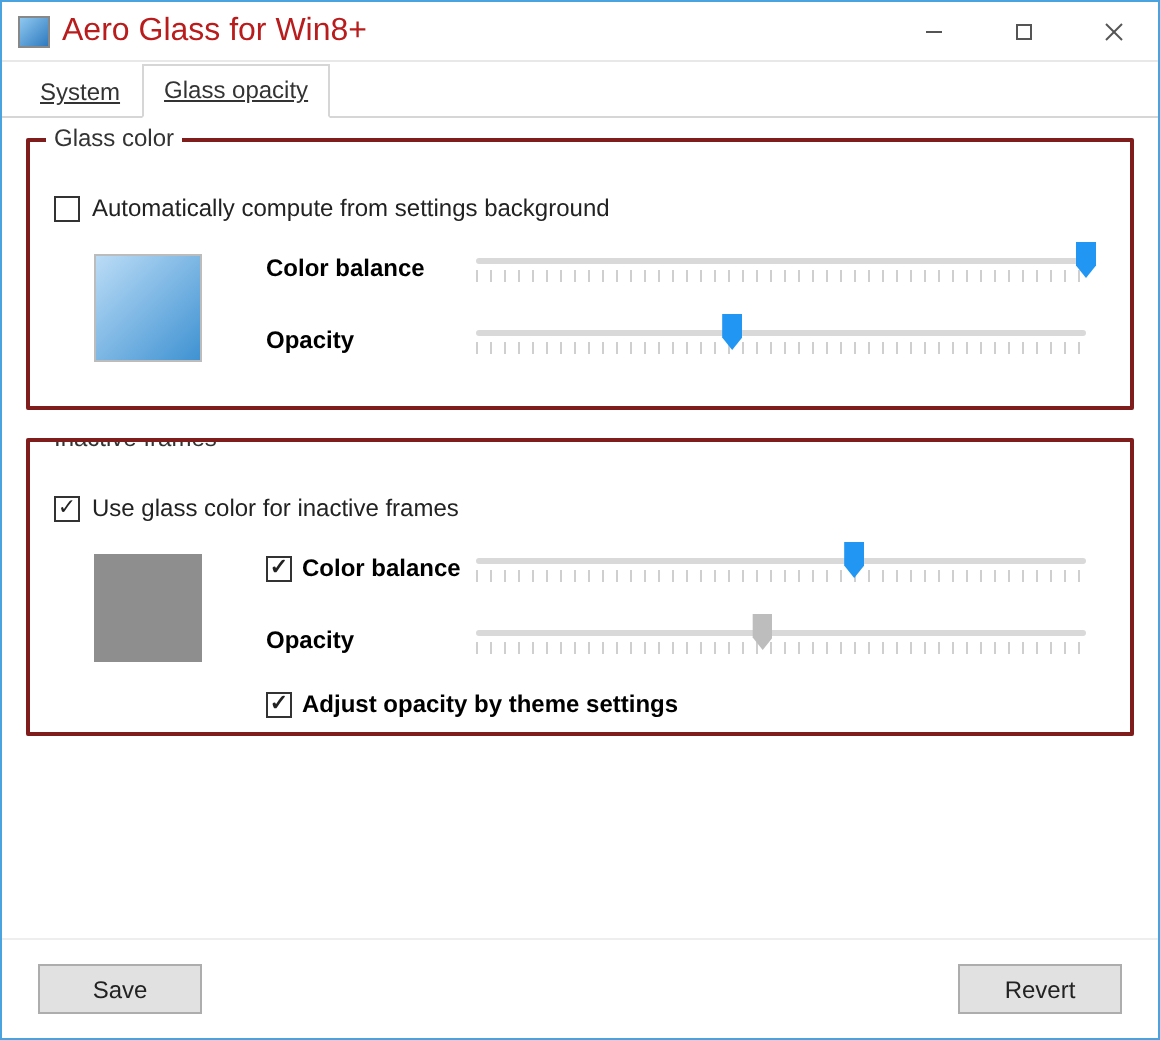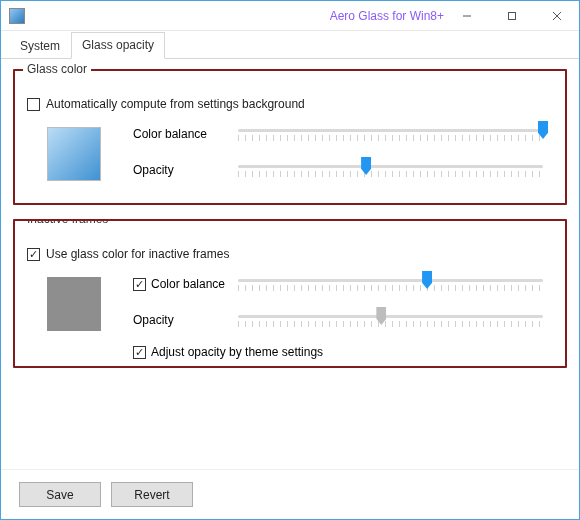--- a/index.html
+++ b/index.html
@@ -2,57 +2,57 @@
 <html><head>
 <meta charset="utf-8">
 <style>
   * { box-sizing: border-box; margin: 0; padding: 0; font-family: "Segoe UI", Tahoma, sans-serif; font-size: 12px; }
   body { background: #f0f0f0; width: 580px; height: 520px; overflow: hidden; }
 
   .window { width: 580px; height: 520px; background: #fff; border: 1px solid #4aa3df; box-shadow: 0 2px 8px rgba(0,0,0,0.15); display: flex; flex-direction: column; }
 
   .titlebar { height: 30px; background: #fff; display: flex; align-items: center; padding-left: 8px; border-bottom: 1px solid #e8e8e8; }
   .titlebar .app-icon { width: 16px; height: 16px; background: linear-gradient(135deg,#8fc8f0,#2e7abf); border: 1px solid #888; margin-right: 6px; }
-  .titlebar .title { color: #8b5cf6; font-size: 12px; flex: 1; text-align: right; }
+  .titlebar .title { color: #b91c1c; font-size: 16px; flex: 1; }
   .titlebar .winbtns { display: flex; height: 100%; }
   .titlebar .winbtn { width: 45px; height: 100%; display: flex; align-items: center; justify-content: center; color: #555; cursor: default; }
 
   .tabs { display: flex; align-items: flex-end; height: 28px; padding: 0 8px; border-bottom: 1px solid #d6d6d6; background: #fff; }
-  .tab { padding: 5px 10px 6px 10px; color: #333; cursor: default; border: 1px solid transparent; border-bottom: none; position: relative; top: 1px; }
+  .tab { padding: 5px 10px 6px 10px; color: #333; cursor: default; border: 1px solid transparent; border-bottom: none; position: relative; top: 1px; text-decoration: underline; }
   .tab.active { border: 1px solid #d6d6d6; border-bottom: 1px solid #fff; background: #fff; }
 
   .content { flex: 1; padding: 10px 12px 0 12px; overflow: hidden; }
 
   .groupbox { border: 2px solid #7f1d1d; border-radius: 1px; margin-bottom: 14px; padding: 22px 12px 8px 12px; position: relative; }
   .groupbox .legend { position: absolute; top: -9px; left: 8px; background: #fff; padding: 0 4px; color: #333; }
   .inactive-box { height: 149px; overflow: hidden; }
 
   .row { display: flex; align-items: center; margin: 4px 0 12px 0; }
   .chk { width: 13px; height: 13px; border: 1px solid #333; margin-right: 6px; display: inline-flex; align-items: center; justify-content: center; background: #fff; }
   .chk.checked::after { content: "✓"; font-size: 11px; line-height: 1; color: #222; }
   .chk-label { color: #222; }
 
   .preview-row { display: flex; }
   .swatch { width: 54px; height: 54px; margin: 4px 4px 0 20px; }
   .swatch.blue { background: linear-gradient(135deg,#bbdcf6,#3f92d2); border: 1px solid #bcbcbc; }
   .swatch.gray { background: #8e8e8e; }
 
-  .sliders { flex: 1; margin-left: 28px; padding-right: 10px; }
+  .sliders { flex: 1; margin-left: 28px; padding-right: 10px; font-weight: bold; }
   .slider-row { display: flex; align-items: center; margin-bottom: 14px; }
   .slider-row .lbl { width: 105px; display: flex; align-items: center; }
   .slider-row .lbl .chk { margin-right: 5px; }
   .track-wrap { flex: 1; position: relative; height: 22px; }
   .track { position: absolute; top: 6px; left: 0; right: 0; height: 3px; background: #d9d9d9; border-radius: 2px; }
   .ticks { position: absolute; top: 12px; left: 0; right: 0; height: 6px;
     background-image: repeating-linear-gradient(to right, #cfcfcf 0 1px, transparent 1px 7px); }
   .thumb { position: absolute; top: -2px; width: 10px; height: 18px; background: #2196f3;
     clip-path: polygon(0 0, 100% 0, 100% 65%, 50% 100%, 0 65%); transform: translateX(-50%); }
   .thumb.gray { background: #bdbdbd; }
 
-  .footer { height: 50px; display: flex; align-items: center; justify-content: flex-start; padding: 0 18px; gap: 10px; border-top: 1px solid #eee; }
+  .footer { height: 50px; display: flex; align-items: center; justify-content: space-between; padding: 0 18px; gap: 10px; border-top: 1px solid #eee; }
   .btn { min-width: 82px; height: 25px; background: #e1e1e1; border: 1px solid #adadad; color: #222; display: flex; align-items: center; justify-content: center; cursor: default; }
 </style>
 </head>
 <body>
 
 <div class="window">
 
   <div class="titlebar">
     <div class="app-icon"></div>
     <div class="title">Aero Glass for Win8+</div>

